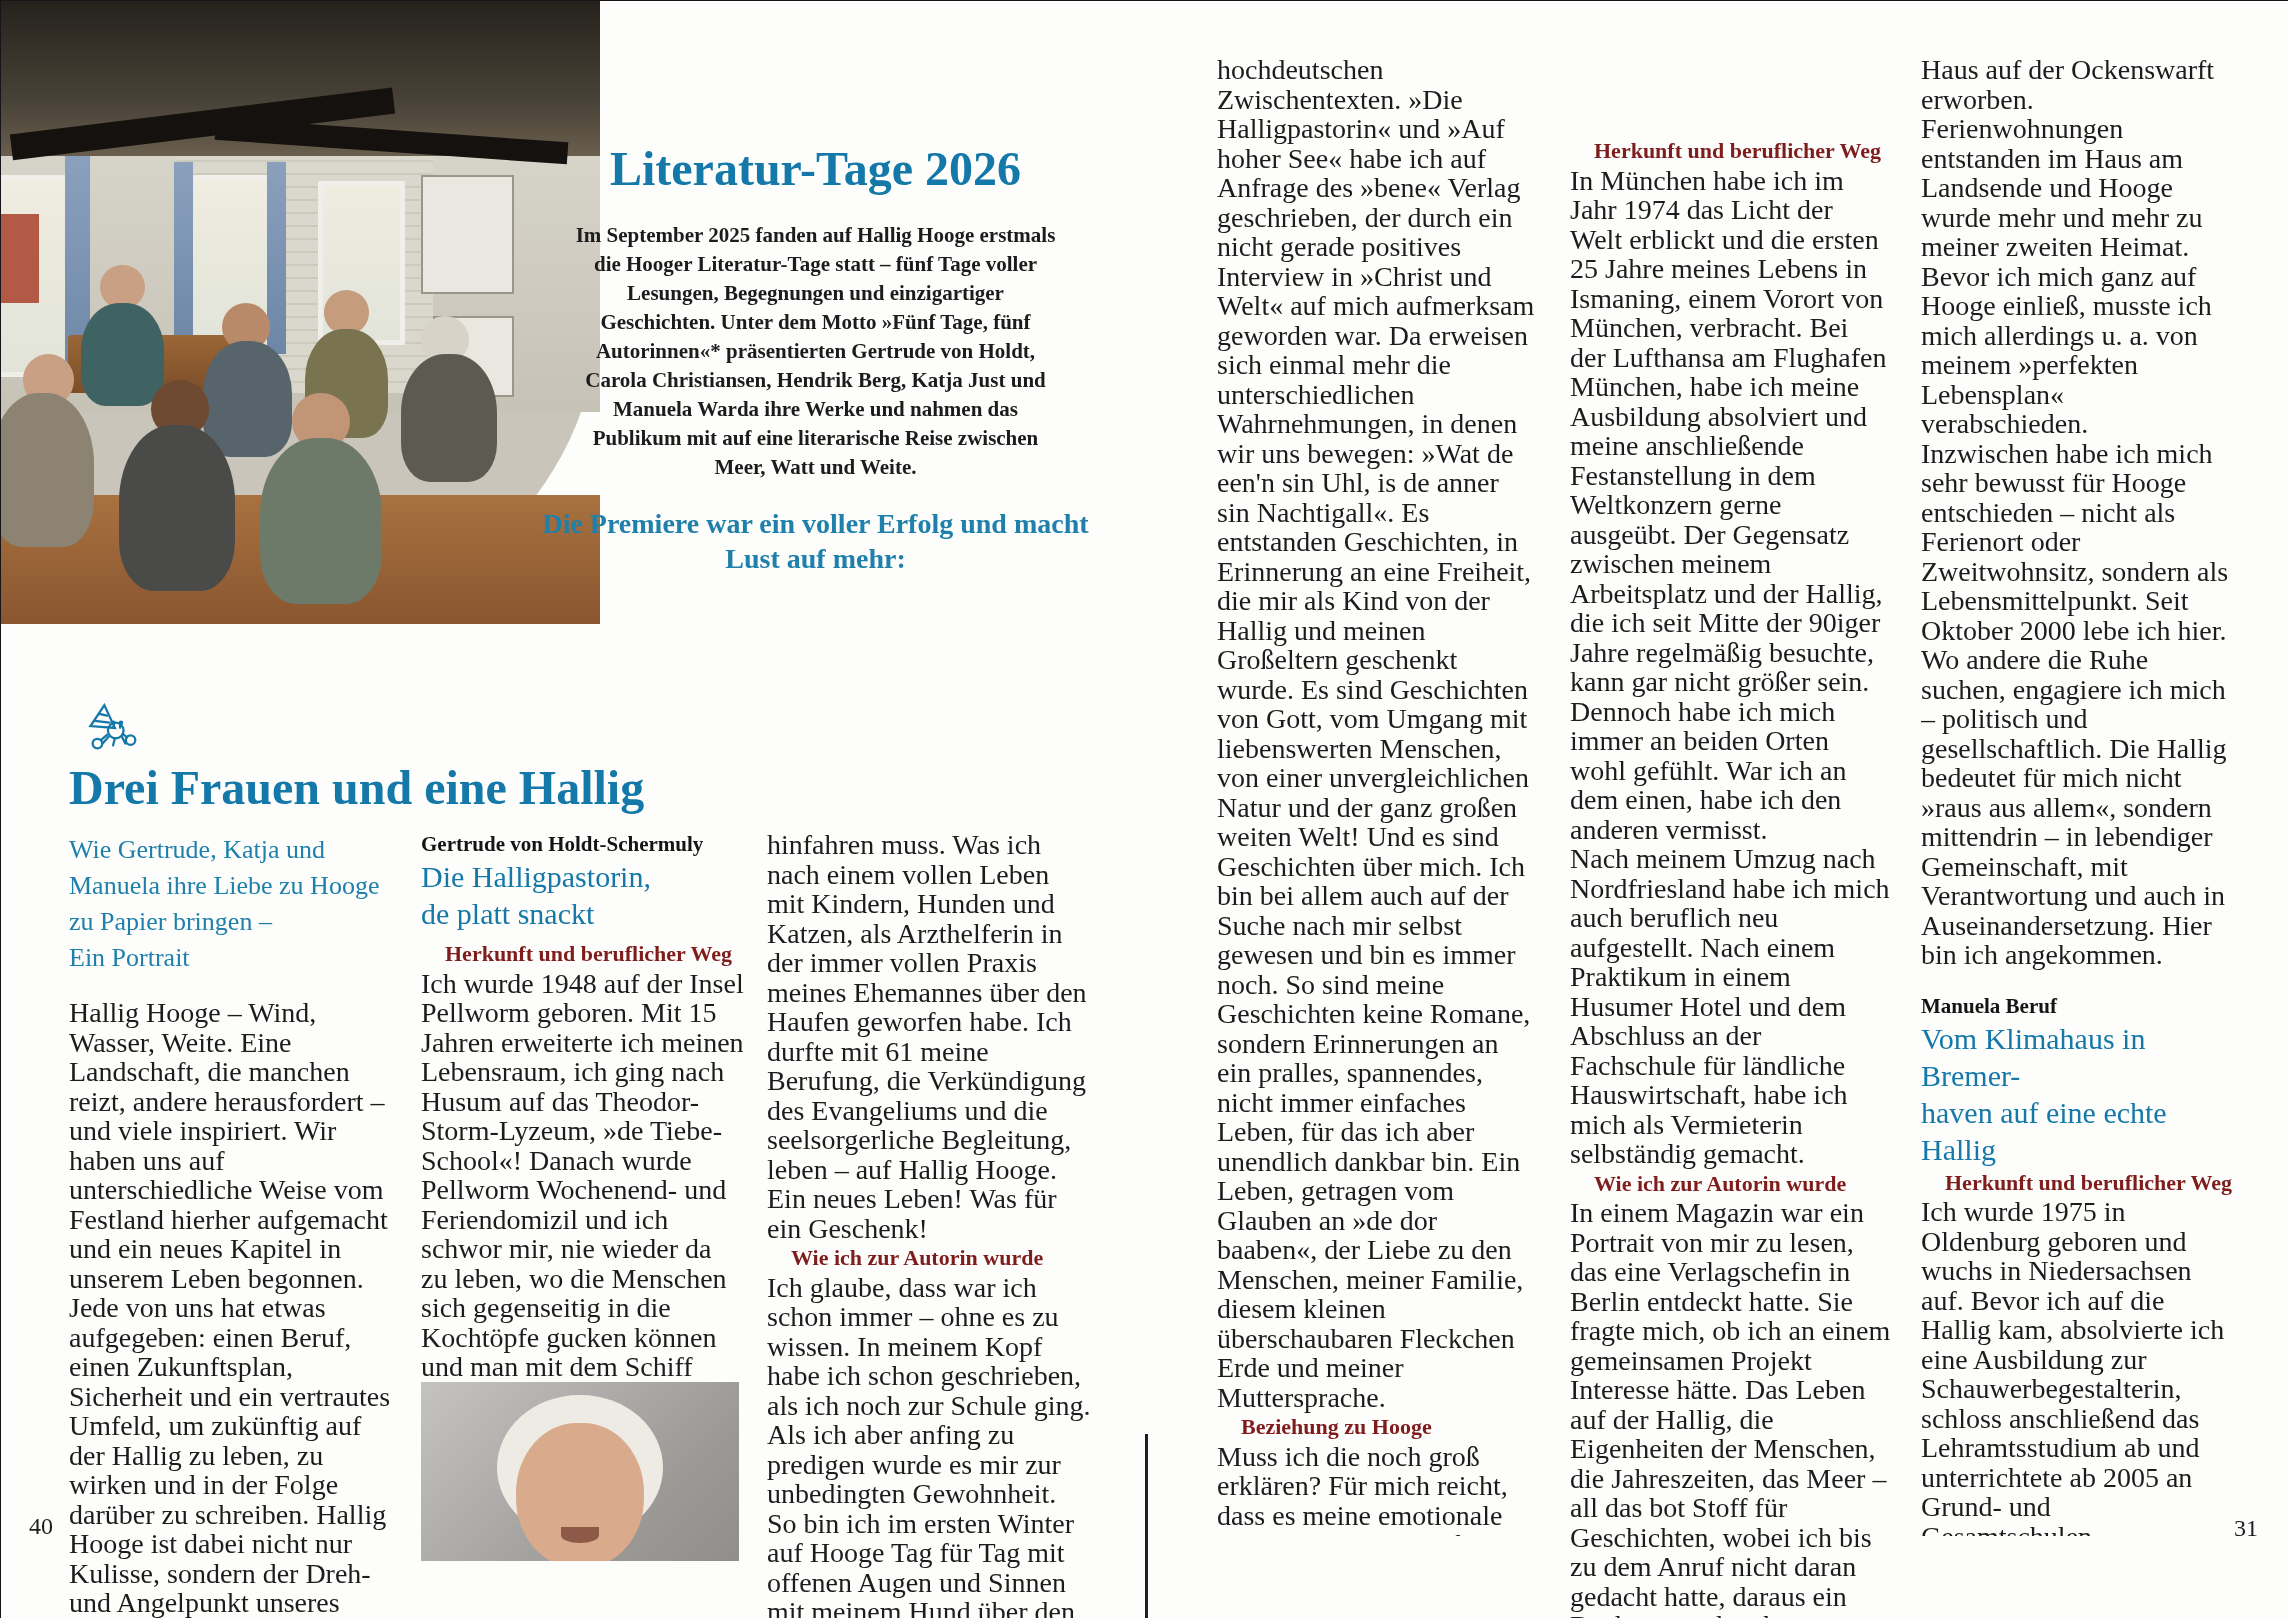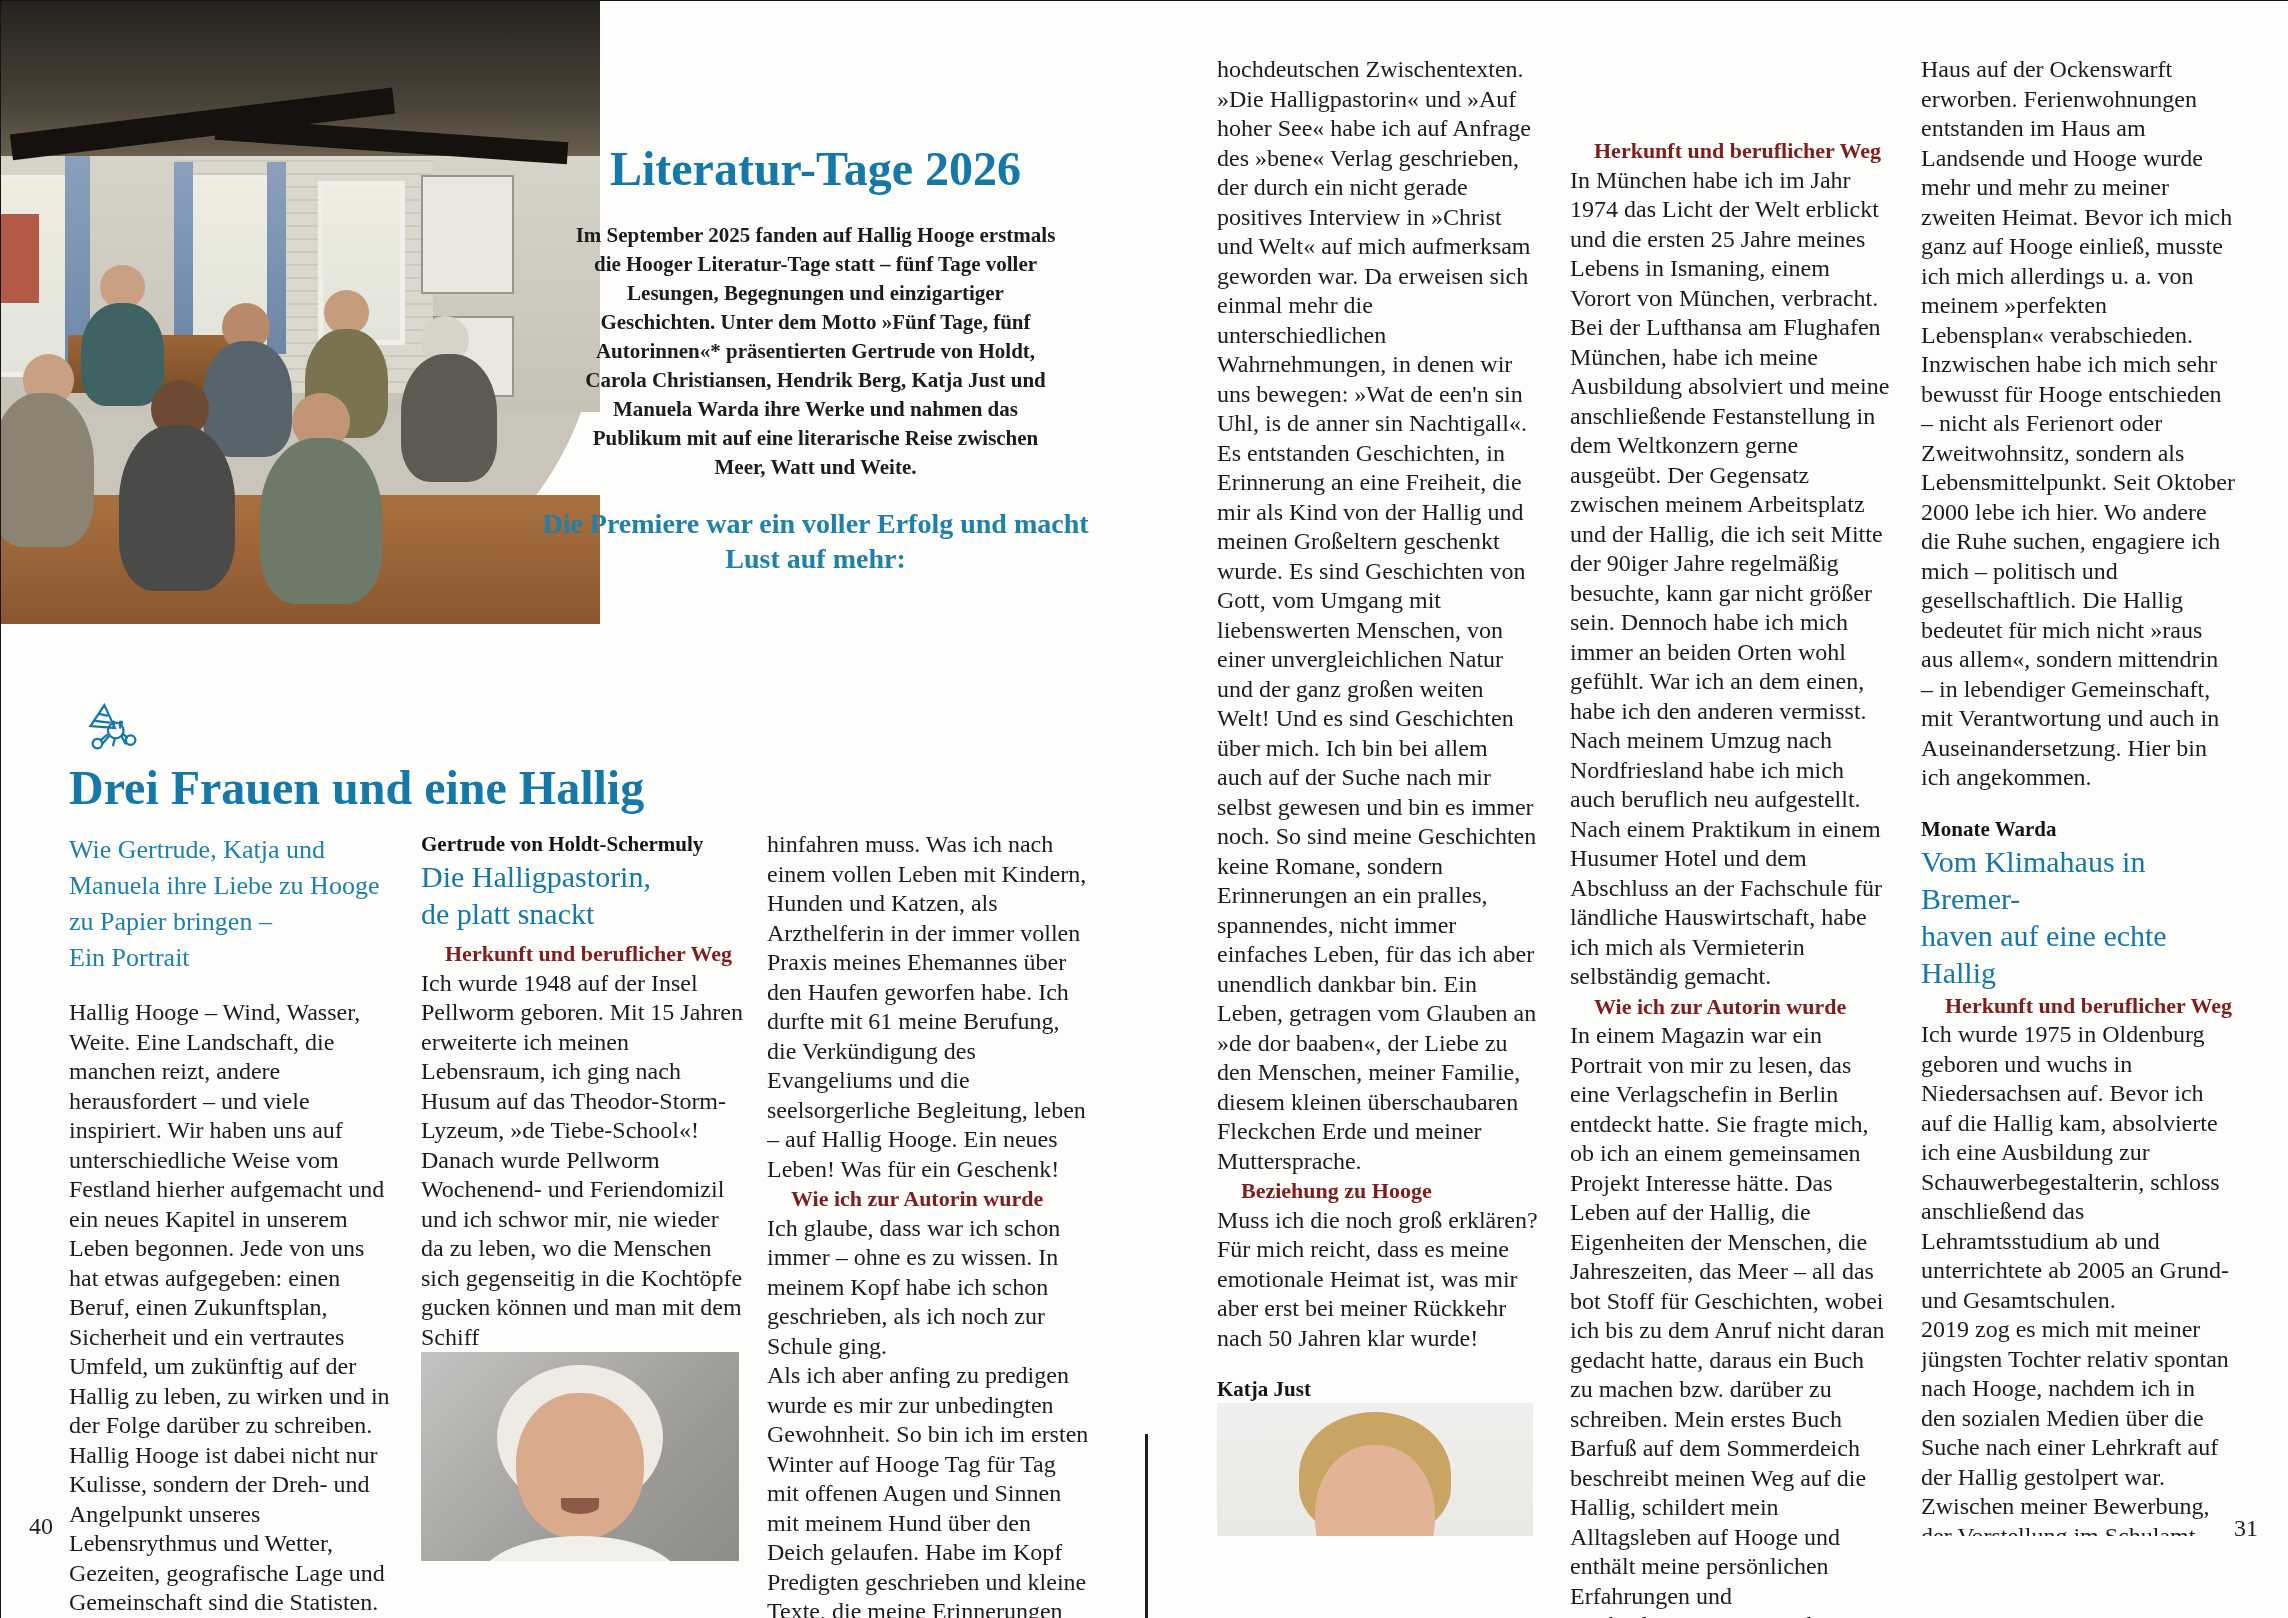--- a/index.html
+++ b/index.html
@@ -2,21 +2,21 @@
 <html style="font-size:14.8px"><head>
 <meta charset="utf-8">
 <style>
   html,body{margin:0;padding:0;}
   body{
     width:2289px;height:1619px;position:relative;background:#fdfdfb;
     font-family:"Liberation Serif","DejaVu Serif",serif;color:#1c1c1c;
     overflow:hidden;border:1.8px solid #15151a;box-sizing:border-box;
   }
   .abs{position:absolute;}
-  .body-text{font-size:24px;line-height:29.5px;white-space:pre-line;text-align:left;}
+  .body-text{font-size:28px;line-height:29.5px;white-space:pre-line;text-align:left;}
   .sub-heading{font-size:22px;line-height:29.5px;font-weight:700;color:#7f1d1d;padding-left:24px;}
   .author-name{font-size:21px;font-weight:700;color:#141414;line-height:28px;}
   .section-title{font-size:30px;line-height:37px;color:#1478a8;white-space:pre-line;}
   .col{display:flex;flex-direction:column;overflow:hidden;}
   .photo{overflow:hidden;position:relative;flex:0 0 auto;}
   .gap8{height:7.4px;flex:0 0 auto;}
   .gap24{height:22px;flex:0 0 auto;}
 
   
   #event-block{left:526px;top:140px;width:577px;text-align:center;font-weight:bold;}
@@ -189,21 +189,21 @@
   <div class="sub-heading">Wie ich zur Autorin wurde</div>
   <div class="body-text">In einem Magazin war ein Portrait von mir zu lesen, das eine Verlagschefin in Berlin entdeckt hatte. Sie fragte mich, ob ich an einem gemeinsamen Projekt Interesse hätte. Das Leben auf der Hallig, die Eigenheiten der Menschen, die Jahreszeiten, das Meer – all das bot Stoff für Geschichten, wobei ich bis zu dem Anruf nicht daran gedacht hatte, daraus ein Buch zu machen bzw. darüber zu schreiben. Mein erstes Buch Barfuß auf dem Sommerdeich beschreibt meinen Weg auf die Hallig, schildert mein Alltagsleben auf Hooge und enthält meine persönlichen Erfahrungen und Beobachtungen. Zwei Jahre später folgte Frische Brise auf dem Sommerdeich, in dem ich über Veränderungen, Herausforderungen und meine Wahl zur Bürgermeisterin schreibe.</div>
   <div class="sub-heading">Beziehung zu Hooge</div>
 
 </div>
 
 <div class="abs col" id="r-col3">
   <div class="body-text">Haus auf der Ockenswarft erworben. Ferienwohnungen entstanden im Haus am Landsende und Hooge wurde mehr und mehr zu meiner zweiten Heimat. Bevor ich mich ganz auf Hooge einließ, musste ich mich allerdings u. a. von meinem »perfekten Lebensplan« verabschieden.
 Inzwischen habe ich mich sehr bewusst für Hooge entschieden – nicht als Ferienort oder Zweitwohnsitz, sondern als Lebensmittelpunkt. Seit Oktober 2000 lebe ich hier. Wo andere die Ruhe suchen, engagiere ich mich – politisch und gesellschaftlich. Die Hallig bedeutet für mich nicht »raus aus allem«, sondern mittendrin – in lebendiger Gemeinschaft, mit Verantwortung und auch in Auseinandersetzung. Hier bin ich angekommen.</div>
   <div class="gap24"></div>
-  <div class="author-name">Monate Warda</div>
+  <div class="author-name">Manuela Beruf</div>
   <div class="section-title">Vom Klimahaus in Bremer-
 haven auf eine echte Hallig</div>
   <div class="sub-heading">Herkunft und beruflicher Weg</div>
   <div class="body-text">Ich wurde 1975 in Oldenburg geboren und wuchs in Niedersachsen auf. Bevor ich auf die Hallig kam, absolvierte ich eine Ausbildung zur Schauwerbegestalterin, schloss anschließend das Lehramtsstudium ab und unterrichtete ab 2005 an Grund- und Gesamtschulen.
 2019 zog es mich mit meiner jüngsten Tochter relativ spontan nach Hooge, nachdem ich in den sozialen Medien über die Suche nach einer Lehrkraft auf der Hallig gestolpert war. Zwischen meiner Bewerbung, der Vorstellung im Schulamt und dem Umzug, vergingen nur ein paar wenige Monate. Die Herausforderung, Lehrerin von</div>
   <div class="photo" id="manuela-photo" style="margin-top:auto;">
     <div class="cloud" style="left:-8%;top:6%;width:45%;height:22%;"></div>
     <div class="cloud" style="left:55%;top:2%;width:50%;height:20%;"></div>
 
     <div class="hair"></div>

